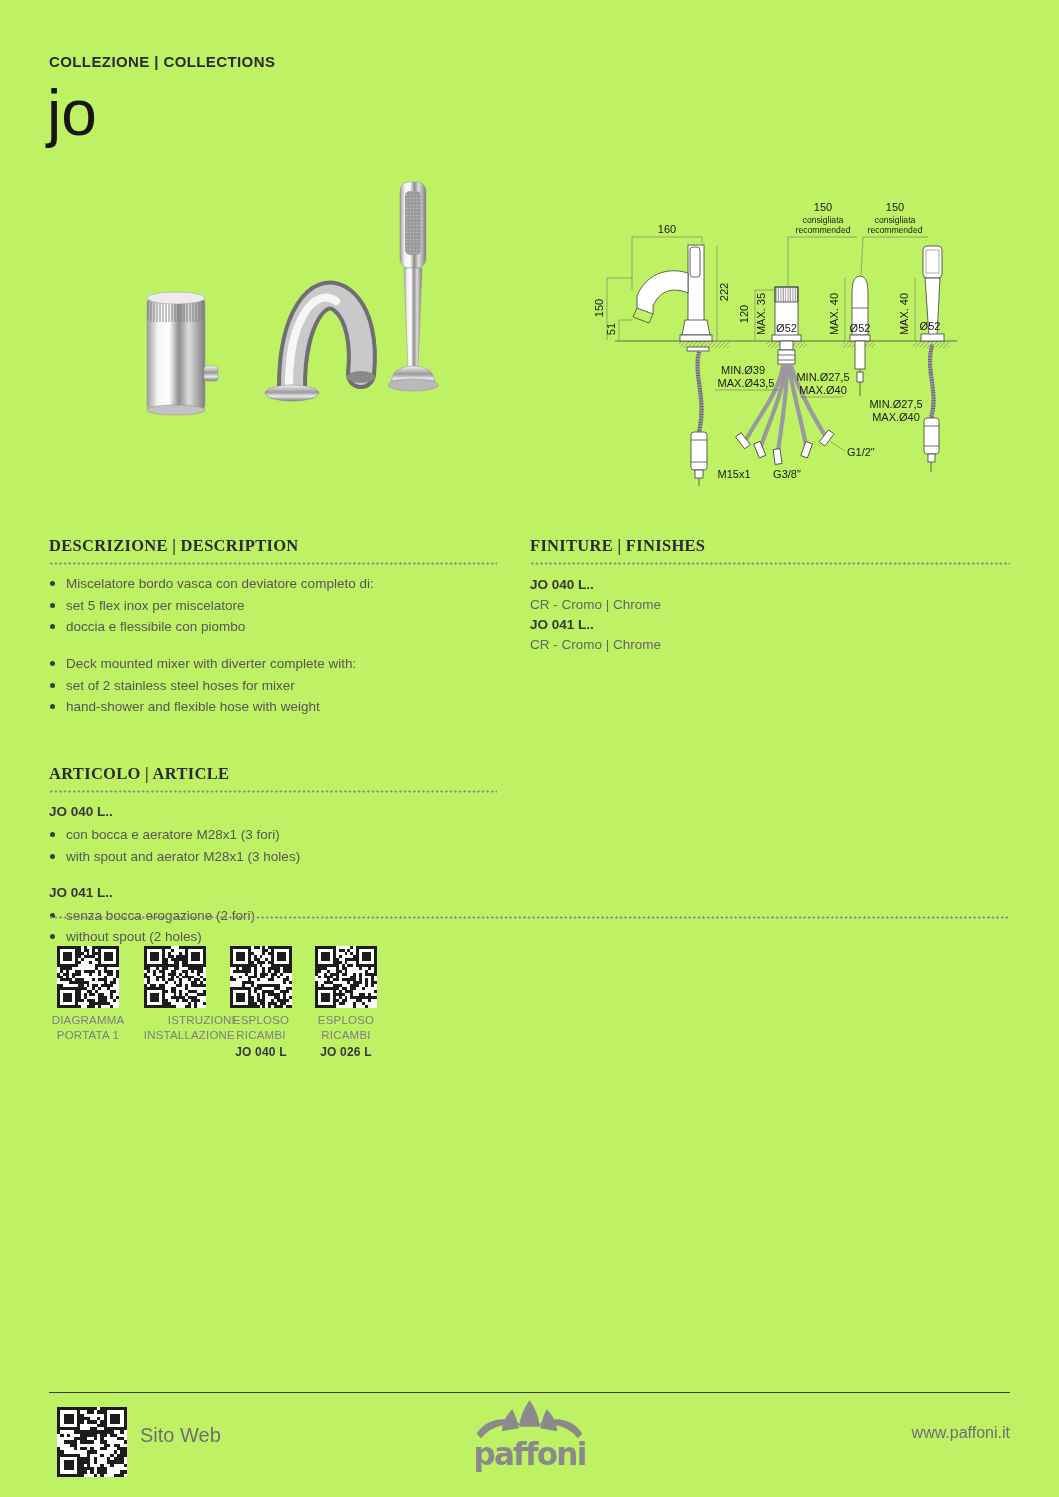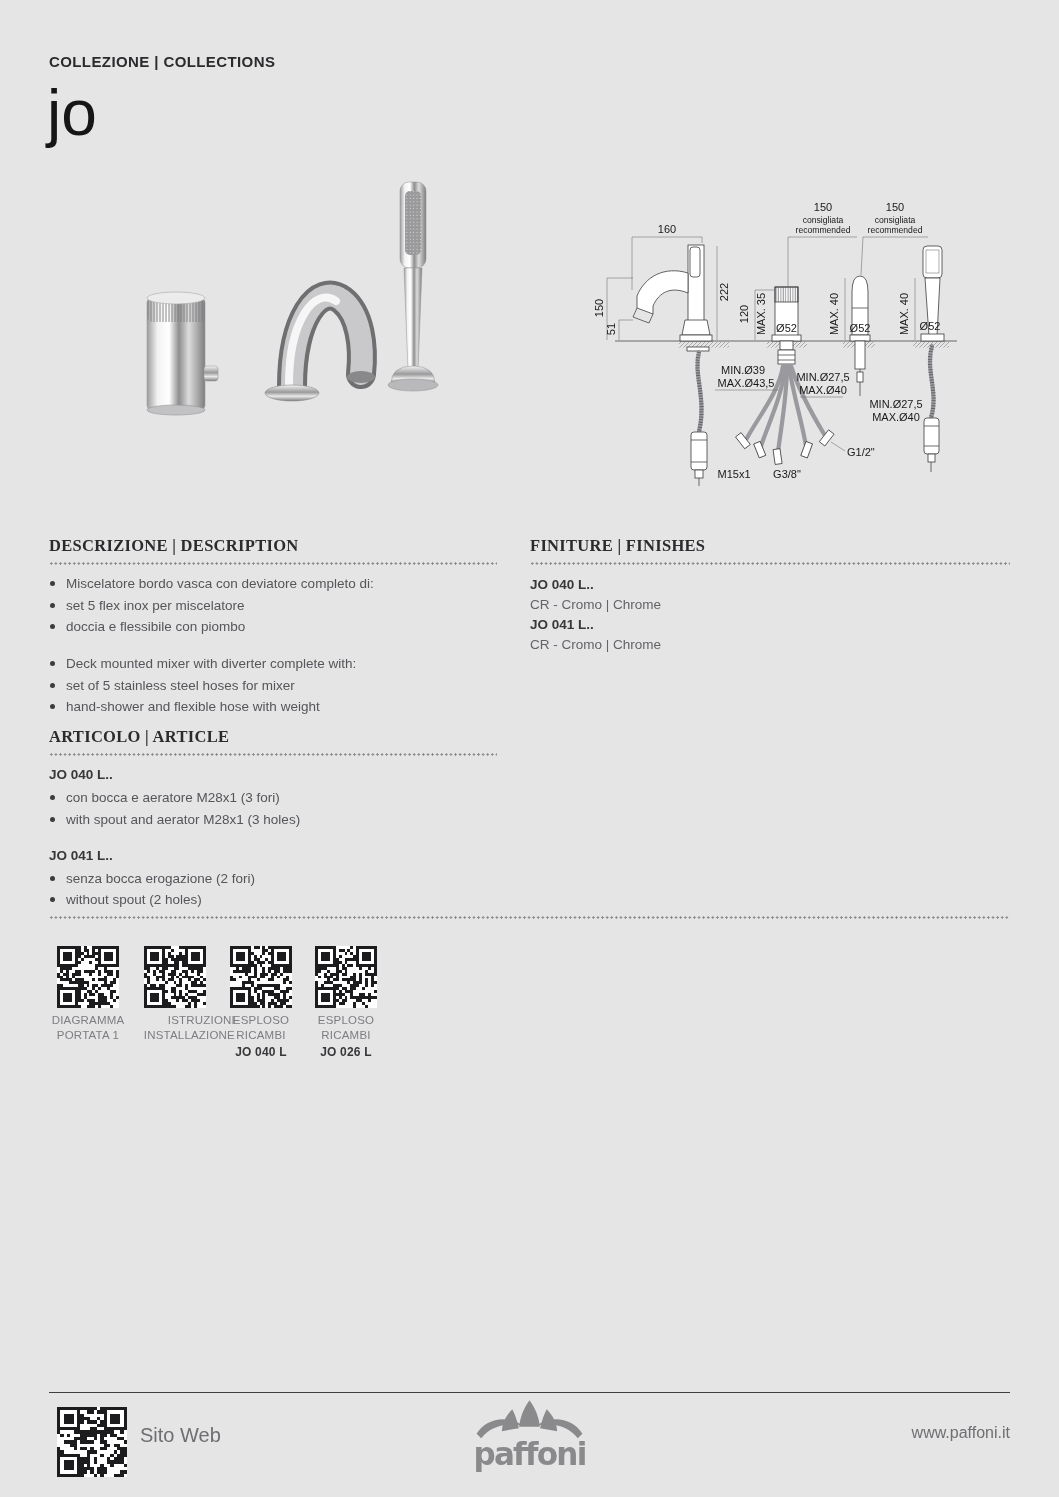--- a/index.html
+++ b/index.html
@@ -1,16 +1,16 @@
 <!DOCTYPE html>
 <html><head>
 <meta charset="utf-8">
 <style>
   html,body{margin:0;padding:0;background:#ffffff;}
-  .page{position:relative;width:1059px;height:1497px;background:#e5e5e5;overflow:hidden;
+  .page{position:relative;width:1059px;height:1497px;background:#bef264;overflow:hidden;
         font-family:"Liberation Sans", sans-serif;color:#55555a;}
   .abs{position:absolute;}
 
   
   .collection-label{left:49px;top:53px;font-size:15px;font-weight:700;color:#2b2b2e;letter-spacing:.4px;}
   .collection-name{left:47px;top:76px;font-size:64px;font-weight:400;color:#161616;letter-spacing:0;}
 
   
   .sec-title{font-size:16.5px;font-weight:700;color:#2b2b2e;letter-spacing:.3px;font-family:Liberation Serif, serif;}
   .dotrule{height:3px;background-image:radial-gradient(circle,#8c8c8c 1.05px,rgba(0,0,0,0) 1.25px);
@@ -250,41 +250,41 @@
           <span>doccia e flessibile con piombo</span>
         </div>
     </div>
     <div class="blist" style="margin-top:23px;">
       <div class="bl">
           <span class="dot"></span>
           <span>Deck mounted mixer with diverter complete with:</span>
         </div>
       <div class="bl">
           <span class="dot"></span>
-          <span>set of 5 stainless steel hoses for mixer</span>
+          <span>set of 2 stainless steel hoses for mixer</span>
         </div>
       <div class="bl">
           <span class="dot"></span>
           <span>hand-shower and flexible hose with weight</span>
         </div>
     </div>
   </div>
 
   <div class="abs" style="left:530px;top:536px;width:480px;">
     <div class="sec-title">FINITURE | FINISHES</div>
     <div class="dotrule" style="margin-top:6px;"></div>
     <div style="margin-top:10px;">
       <div class="code" style="line-height:20px;">JO 040 L..</div>
       <div class="plain" style="line-height:20px;">CR - Cromo | Chrome</div>
       <div class="code" style="line-height:20px;">JO 041 L..</div>
       <div class="plain" style="line-height:20px;">CR - Cromo | Chrome</div>
     </div>
   </div>
 
-  <div class="abs" style="left:49px;top:727px;width:448px;">
+  <div class="abs" style="left:49px;top:764px;width:448px;">
     <div class="sec-title">ARTICOLO | ARTICLE</div>
     <div class="dotrule" style="margin-top:6px;"></div>
     <div class="code" style="margin-top:11px;margin-bottom:9px;">JO 040 L..</div>
     <div class="blist">
       <div class="bl">
           <span class="dot"></span>
           <span>con bocca e aeratore M28x1 (3 fori)</span>
         </div>
       <div class="bl">
           <span class="dot"></span>

